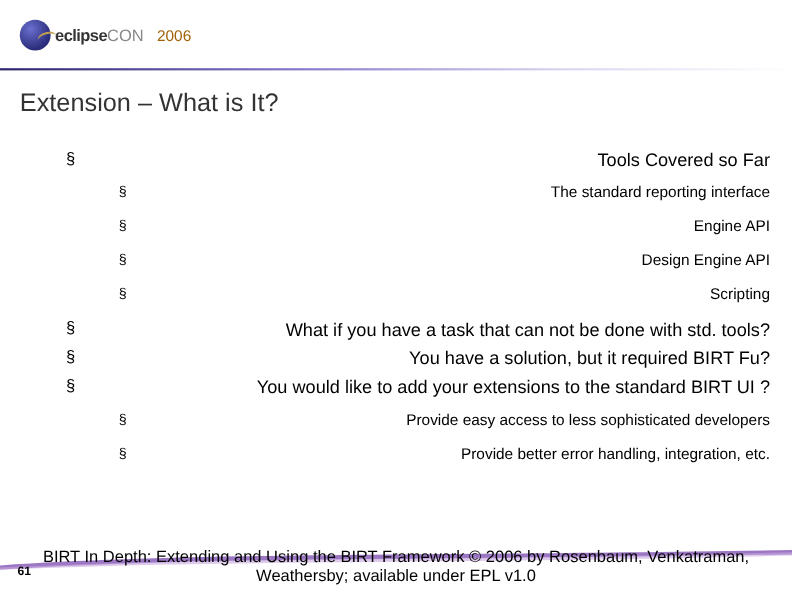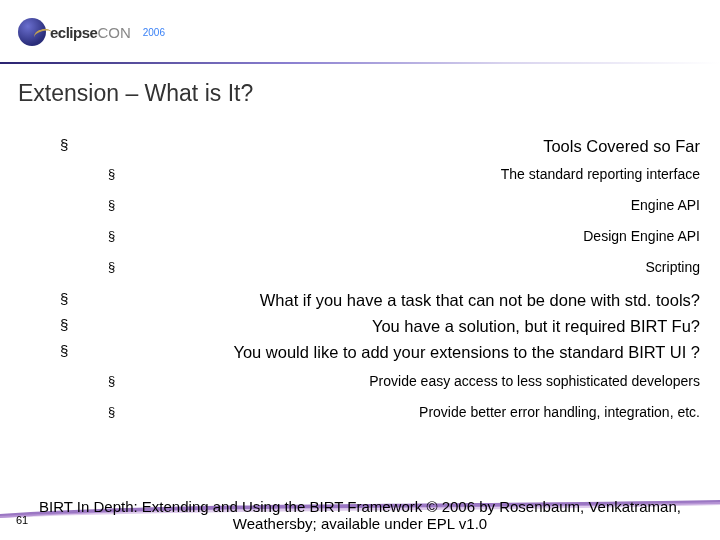--- a/index.html
+++ b/index.html
@@ -40,21 +40,21 @@
     border-top: 2px solid #c0a050;
     border-radius: 50%;
     transform: rotate(-15deg);
   }
   .logo-text {
     font-size: 15px;
     color: #444;
   }
   .logo-text .bold { font-weight: 700; color: #333; letter-spacing: -0.5px; }
   .logo-text .light { font-weight: 400; color: #888; }
-  .logo-year { font-size: 10px; color: #3b82f6; margin-left: 8px; }
+  .logo-year { font-size: 14px; color: #a16207; margin-left: 8px; }
   .header-rule {
     position: absolute;
     left: 0; right: 0; bottom: 0;
     height: 2px;
     background: linear-gradient(to right, #2a2370 0%, #8a7fd0 40%, #d8d3ee 70%, #fff 100%);
   }
   .title {
     font-size: 23px;
     color: #333;
     padding: 16px 0 0 18px;
@@ -101,20 +101,21 @@
     position: absolute;
     left: 0; right: 0; bottom: 22px;
     height: 18px;
   }
   .page-num {
     position: absolute;
     left: 16px;
     bottom: 14px;
     font-size: 11px;
     color: #000;
+    font-weight: bold;
   }
   .copyright {
     position: absolute;
     left: 0; right: 0;
     bottom: 8px;
     text-align: center;
     font-size: 15px;
     color: #000;
   }
 </style>

